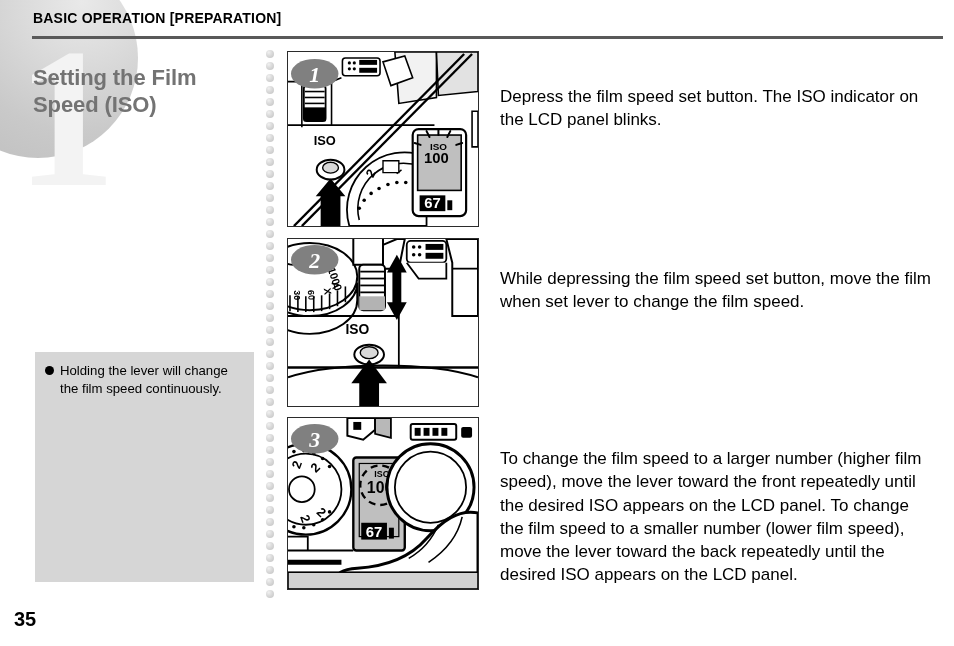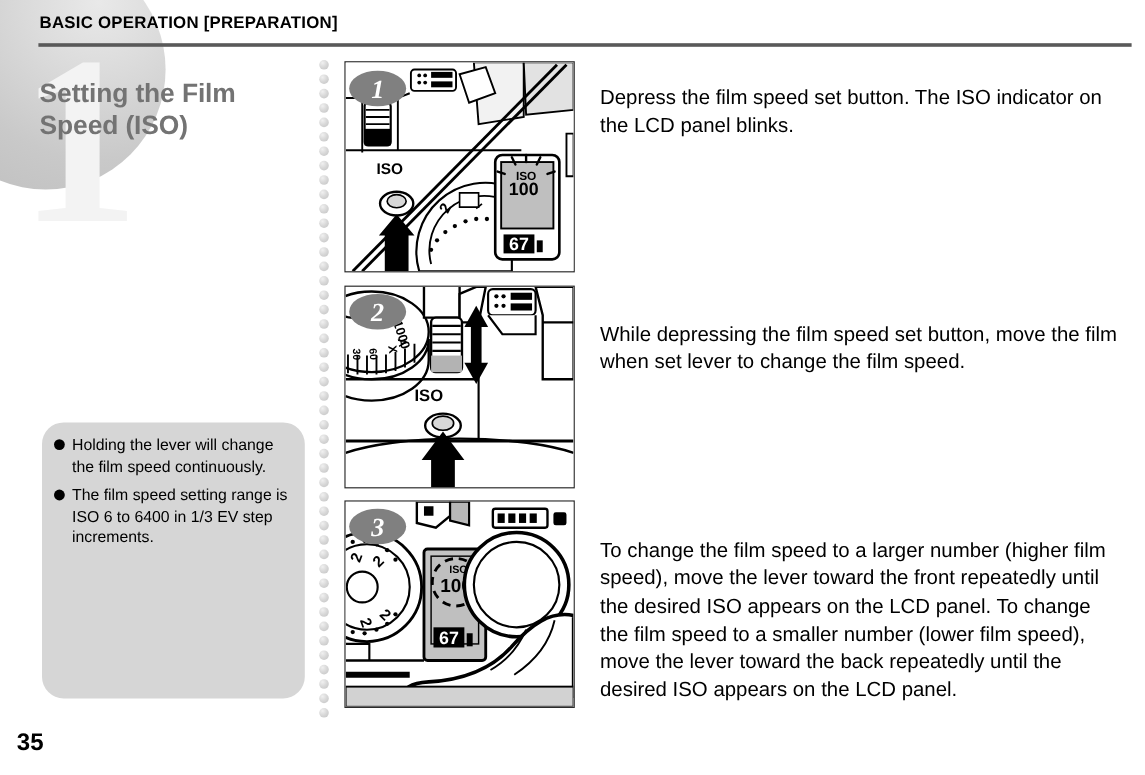--- a/index.html
+++ b/index.html
@@ -80,21 +80,20 @@
   .note-box {
     position: absolute;
     left: 35px;
     top: 352px;
     width: 219px;
     min-height: 230px;
     background: #d6d6d6;
     padding: 10px 8px 12px 10px;
     box-sizing: border-box;
     z-index: 3;
-    border-radius: 18px;
   }
   .note-item {
     display: flex;
     align-items: flex-start;
     font-size: 13.2px;
     line-height: 1.33;
     margin-bottom: 7px;
   }
   .note-item:last-child { margin-bottom: 0; }
   .note-bullet {
@@ -164,21 +163,21 @@
   
   .instruction {
     position: absolute;
     left: 500px;
     width: 436px;
     font-size: 17px;
     line-height: 1.37;
     color: #000;
     z-index: 3;
   }
-  #instruction-1 { top: 53px; }
+  #instruction-1 { top: 68px; }
   #instruction-2 { top: 250px; }
   #instruction-3 { top: 430px; }
 
   
   .page-number {
     position: absolute;
     left: 14px;
     top: 608px;
     font-size: 20px;
     font-weight: 700;
@@ -197,24 +196,20 @@
 
 <h1 class="section-title">Setting the Film Speed (ISO)</h1>
 
 <div class="note-box">
 
   <div class="note-item">
     <span class="note-bullet"></span>
     <span class="note-text">Holding the lever will change the film speed continuously.</span>
   </div>
 
-  <div class="note-item">
-    <span class="note-bullet"></span>
-    <span class="note-text">The film speed setting range is ISO 6 to 6400 in 1/3 EV step increments.</span>
-  </div>
 
 
 </div>
 
 <div class="dotted-divider" id="dotted-divider">
     <i style="top: 0px;"></i>
     <i style="top: 12px;"></i>
     <i style="top: 24px;"></i>
     <i style="top: 36px;"></i>
     <i style="top: 48px;"></i>

